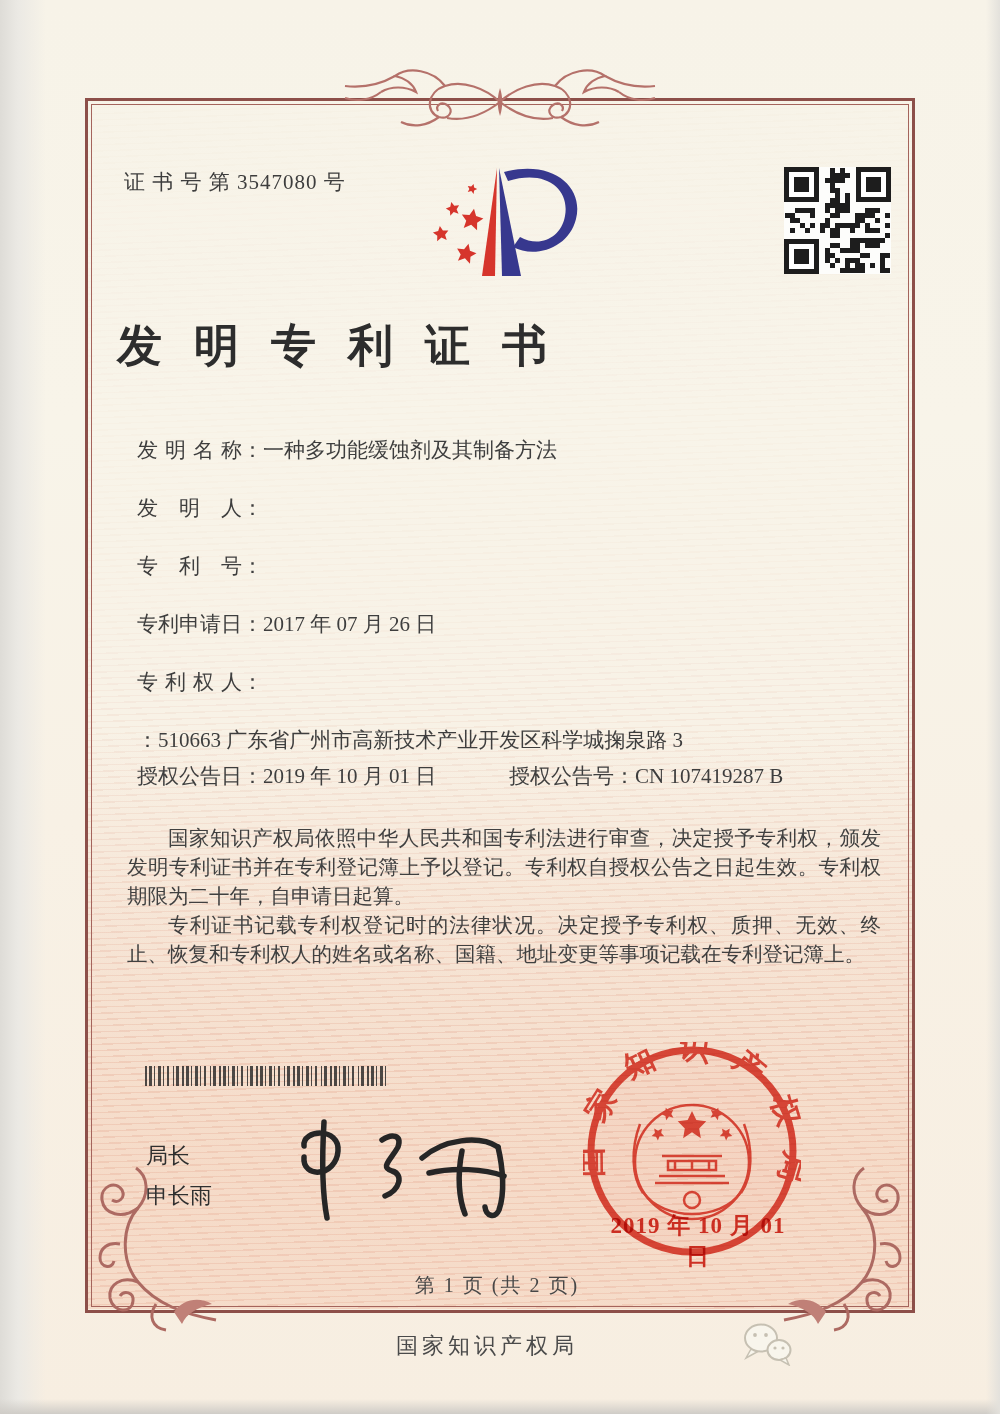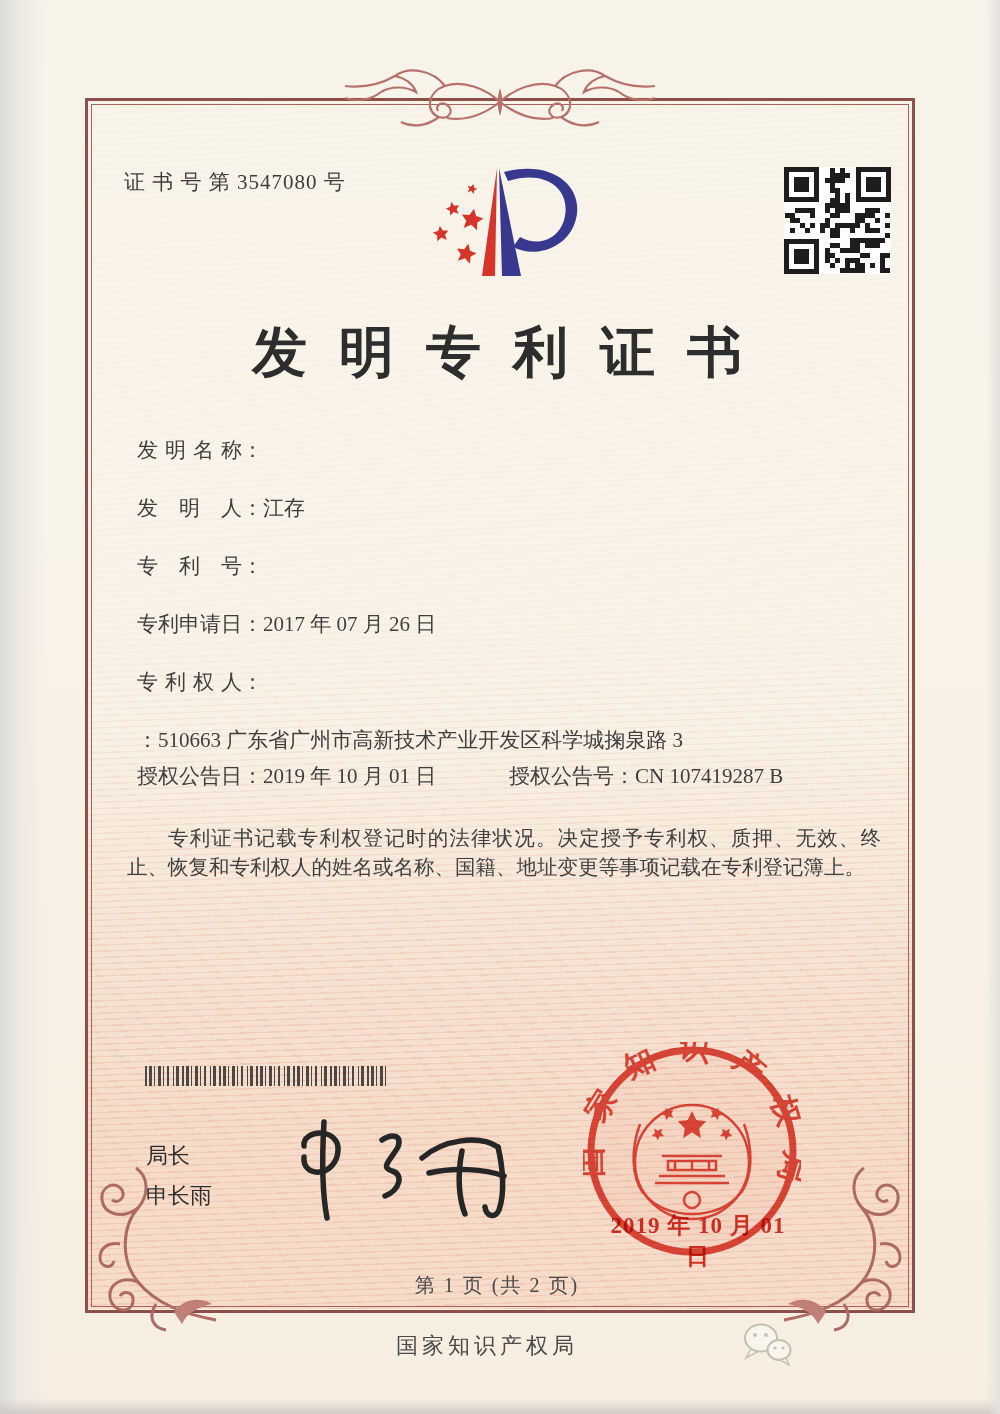--- a/index.html
+++ b/index.html
@@ -34,22 +34,22 @@
   .ornament{position:absolute;}
   
   .cert-no{position:absolute;left:124px;top:168px;font-size:21px;letter-spacing:1px;color:#3d3d3d;}
   .logo{position:absolute;left:418px;top:158px;width:205px;height:140px;}
   .qr{position:absolute;left:784px;top:167px;width:107px;height:107px;background:#fdfdfb;}
   .qr-grid{position:absolute;left:1px;top:1px;width:105px;height:105px;}
   .qr-grid i{position:absolute;width:5px;height:5px;background:#1d1d1d;}
   .finder{position:absolute;width:25px;height:25px;border:5px solid #1d1d1d;background:#fff;}
   .finder::after{content:"";position:absolute;left:5px;top:5px;width:15px;height:15px;background:#1d1d1d;}
   .f-tl{left:0;top:0}.f-tr{right:0;top:0}.f-bl{left:0;bottom:0}
-  .title{position:absolute;left:85px;top:316px;width:824px;text-align:center;
-    font-size:55px;font-weight:bold;color:#2d2d2d;letter-spacing:32px;text-indent:32px;}
+  .title{position:absolute;left:85px;top:316px;width:824px;text-align:left;
+    font-size:45px;font-weight:bold;color:#2d2d2d;letter-spacing:32px;text-indent:32px;}
   
   .fields{position:absolute;left:137px;top:434px;width:740px;font-size:21px;color:#3e3e3e;}
   .frow{display:flex;margin-bottom:25px;line-height:33px;}
   .lbl{display:inline-block;width:105px;text-align:justify;text-align-last:justify;flex:none;}
   .lbl5{width:105px;}
   .colon{flex:none;}
   .val{flex:1;}
   .addr-row{margin-bottom:1px;}
   .addr-val{line-height:32px;}
   .grant-row{margin-top:3px;}
@@ -273,25 +273,25 @@
   <div class="finder f-tr"></div>
   <div class="finder f-bl"></div>
 </div>
 
 <div class="title">发明专利证书</div>
 
 <div class="fields">
   <div class="frow">
     <span class="lbl">发明名称</span>
       <span class="colon">：</span>
+    <span class="val">一种多功能缓蚀剂及其制备方法</span>
   </div>
   <div class="frow">
     <span class="lbl">发明人</span>
       <span class="colon">：</span>
-    <span class="val">江存</span>
   </div>
   <div class="frow">
     <span class="lbl">专利号</span>
       <span class="colon">：</span>
   </div>
   <div class="frow">
     <span class="lbl lbl5">专利申请日</span>
       <span class="colon">：</span>
     <span class="val">2017 年 07 月 26 日</span>
   </div>
@@ -309,20 +309,21 @@
     <span class="lbl lbl5">授权公告日</span>
       <span class="colon">：</span>
     <span class="grant-date">2019 年 10 月 01 日</span>
     <span class="lbl lbl5">授权公告号</span>
       <span class="colon">：</span>
     <span class="val">CN 107419287 B</span>
   </div>
 </div>
 
 <div class="paras">
+  <p>国家知识产权局依照中华人民共和国专利法进行审查，决定授予专利权，颁发发明专利证书并在专利登记簿上予以登记。专利权自授权公告之日起生效。专利权期限为二十年，自申请日起算。</p>
   <p>专利证书记载专利权登记时的法律状况。决定授予专利权、质押、无效、终止、恢复和专利权人的姓名或名称、国籍、地址变更等事项记载在专利登记簿上。</p>
 </div>
 
 <div class="barcode"></div>
 
 <div class="signer">
   <div>局长</div>
   <div>申长雨</div>
 </div>
 

